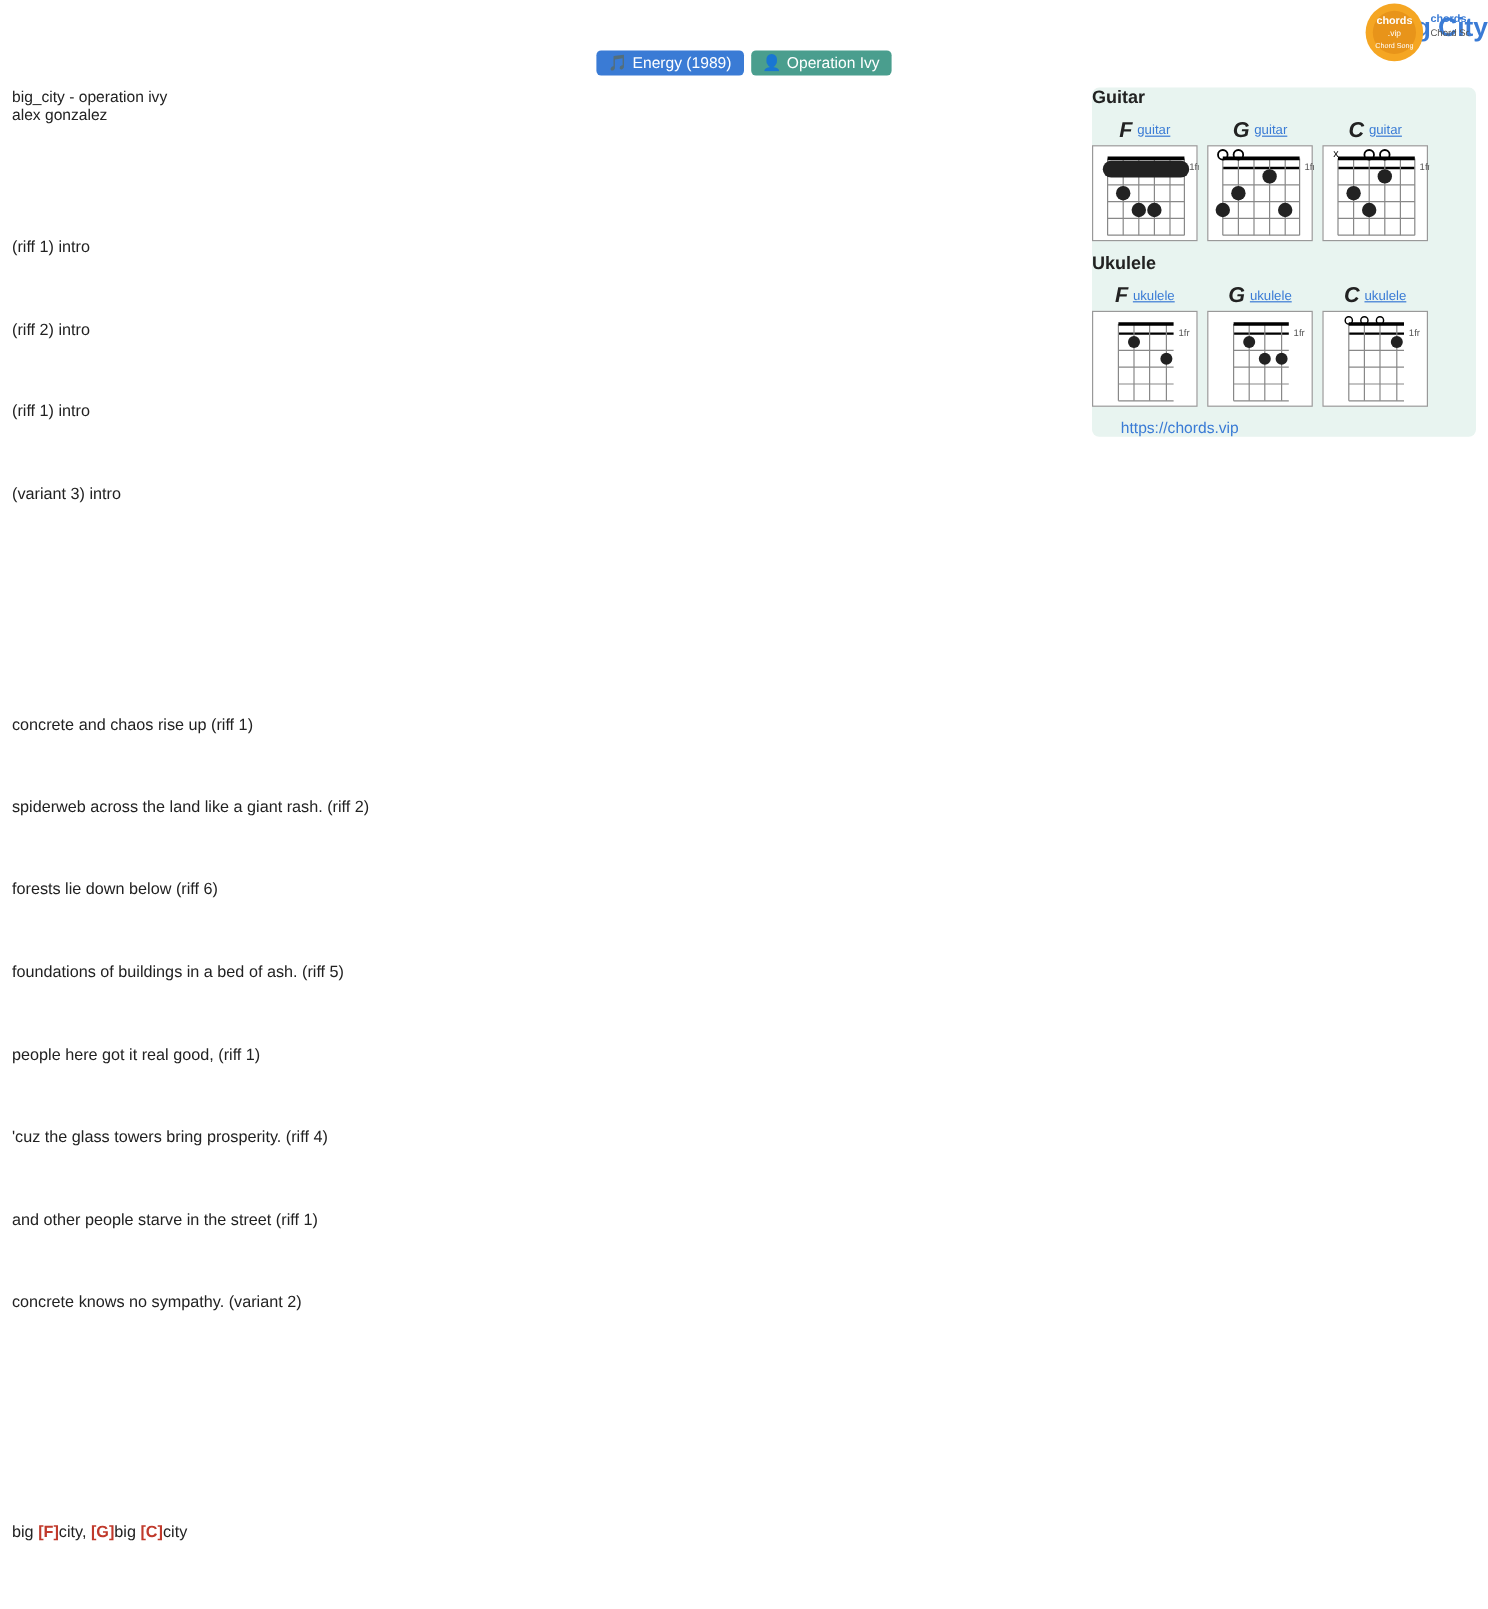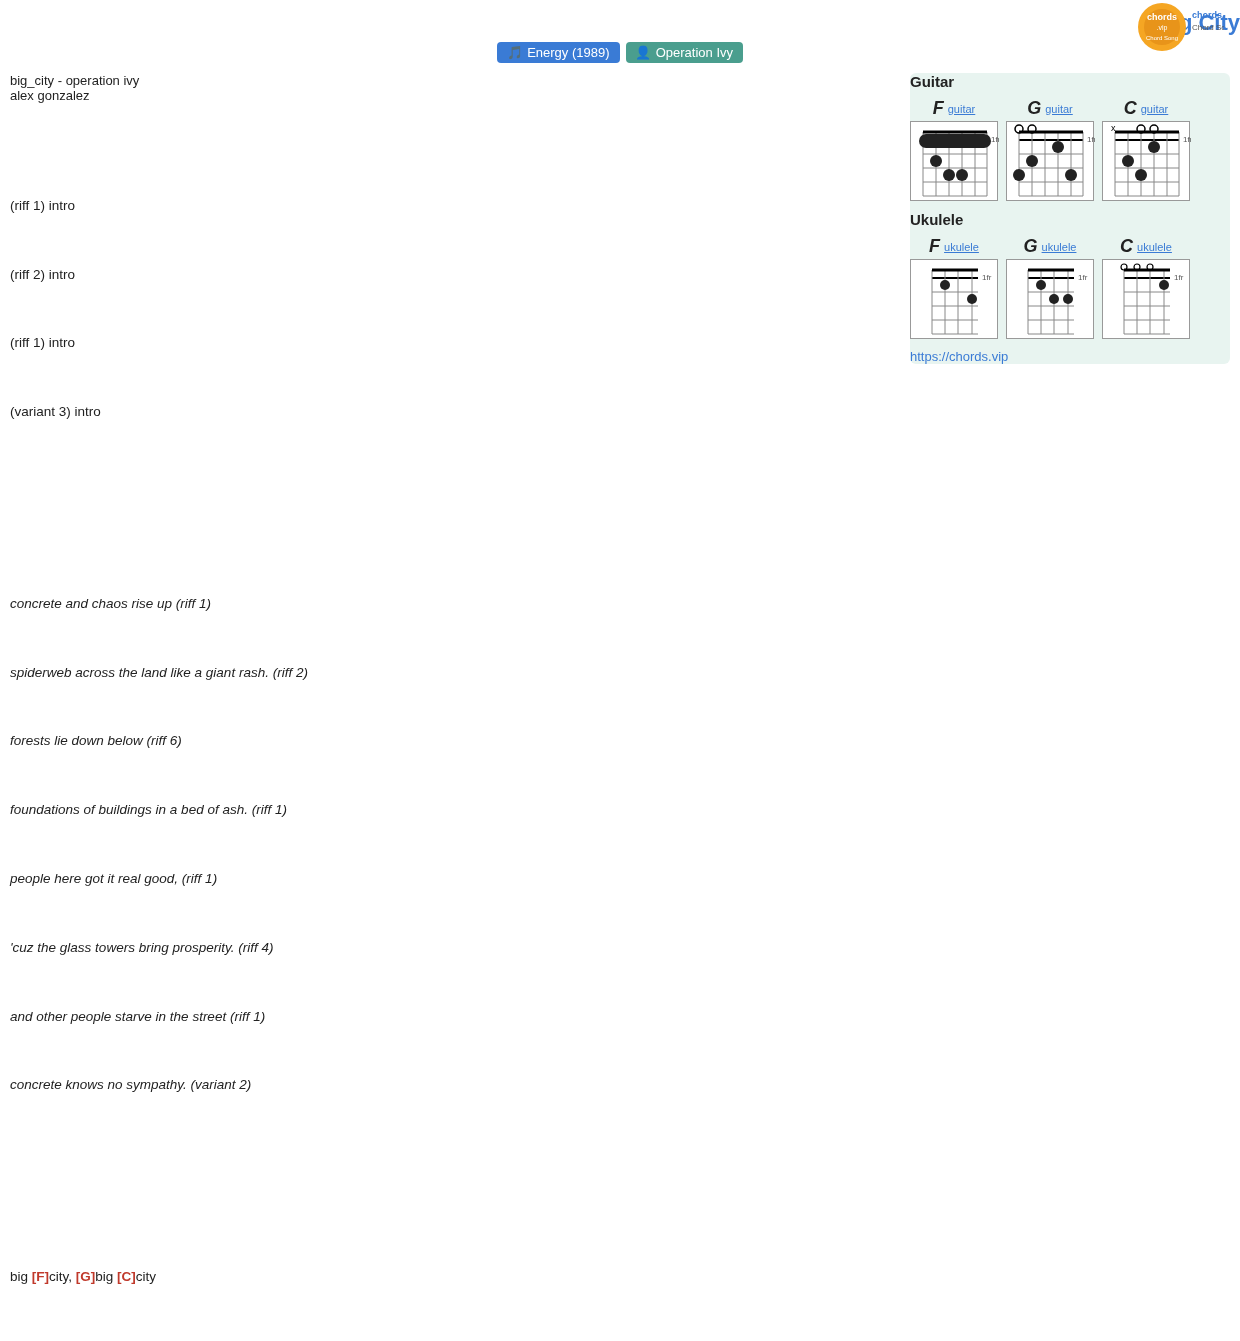--- a/index.html
+++ b/index.html
@@ -126,20 +126,21 @@
       height: 80px;
     }
     .chord-diagram svg {
       width: 88px;
       height: 80px;
     }
     .url-text {
       color: #3a7bd5;
       font-size: 13px;
       margin-top: 6px;
+      margin-left: 24px;
     }
   </style>
 </head>
 <body>
 
 <div class="header">
   <h1>Big City</h1>
   <div class="badges">
     <a class="badge badge-blue">
       <span>🎵</span>
@@ -171,25 +172,25 @@
     </div>
 
     <div class="lyrics-block">
       <div style="margin-bottom:8px;">
         <div>(riff 1) intro</div>
         <div>(riff 2) intro</div>
         <div>(riff 1) intro</div>
         <div>(variant 3) intro</div>
       </div>
 
-      <div style="margin-bottom:8px;font-style:italic;">
+      <div style="margin-bottom:8px;">
         <div>concrete and chaos rise up (riff 1)</div>
         <div>spiderweb across the land like a giant rash. (riff 2)</div>
         <div>forests lie down below (riff 6)</div>
-        <div>foundations of buildings in a bed of ash. (riff 1)</div>
+        <div>foundations of buildings in a bed of ash. (riff 5)</div>
         <div>people here got it real good, (riff 1)</div>
         <div>'cuz the glass towers bring prosperity. (riff 4)</div>
         <div>and other people starve in the street (riff 1)</div>
         <div>concrete knows no sympathy. (variant 2)</div>
       </div>
 
       <div style="margin-bottom:8px;">
         <div>big <a class="chord-link">[F]</a>city, <a class="chord-link">[G]</a>big <a class="chord-link">[C]</a>city</div>
         
         

